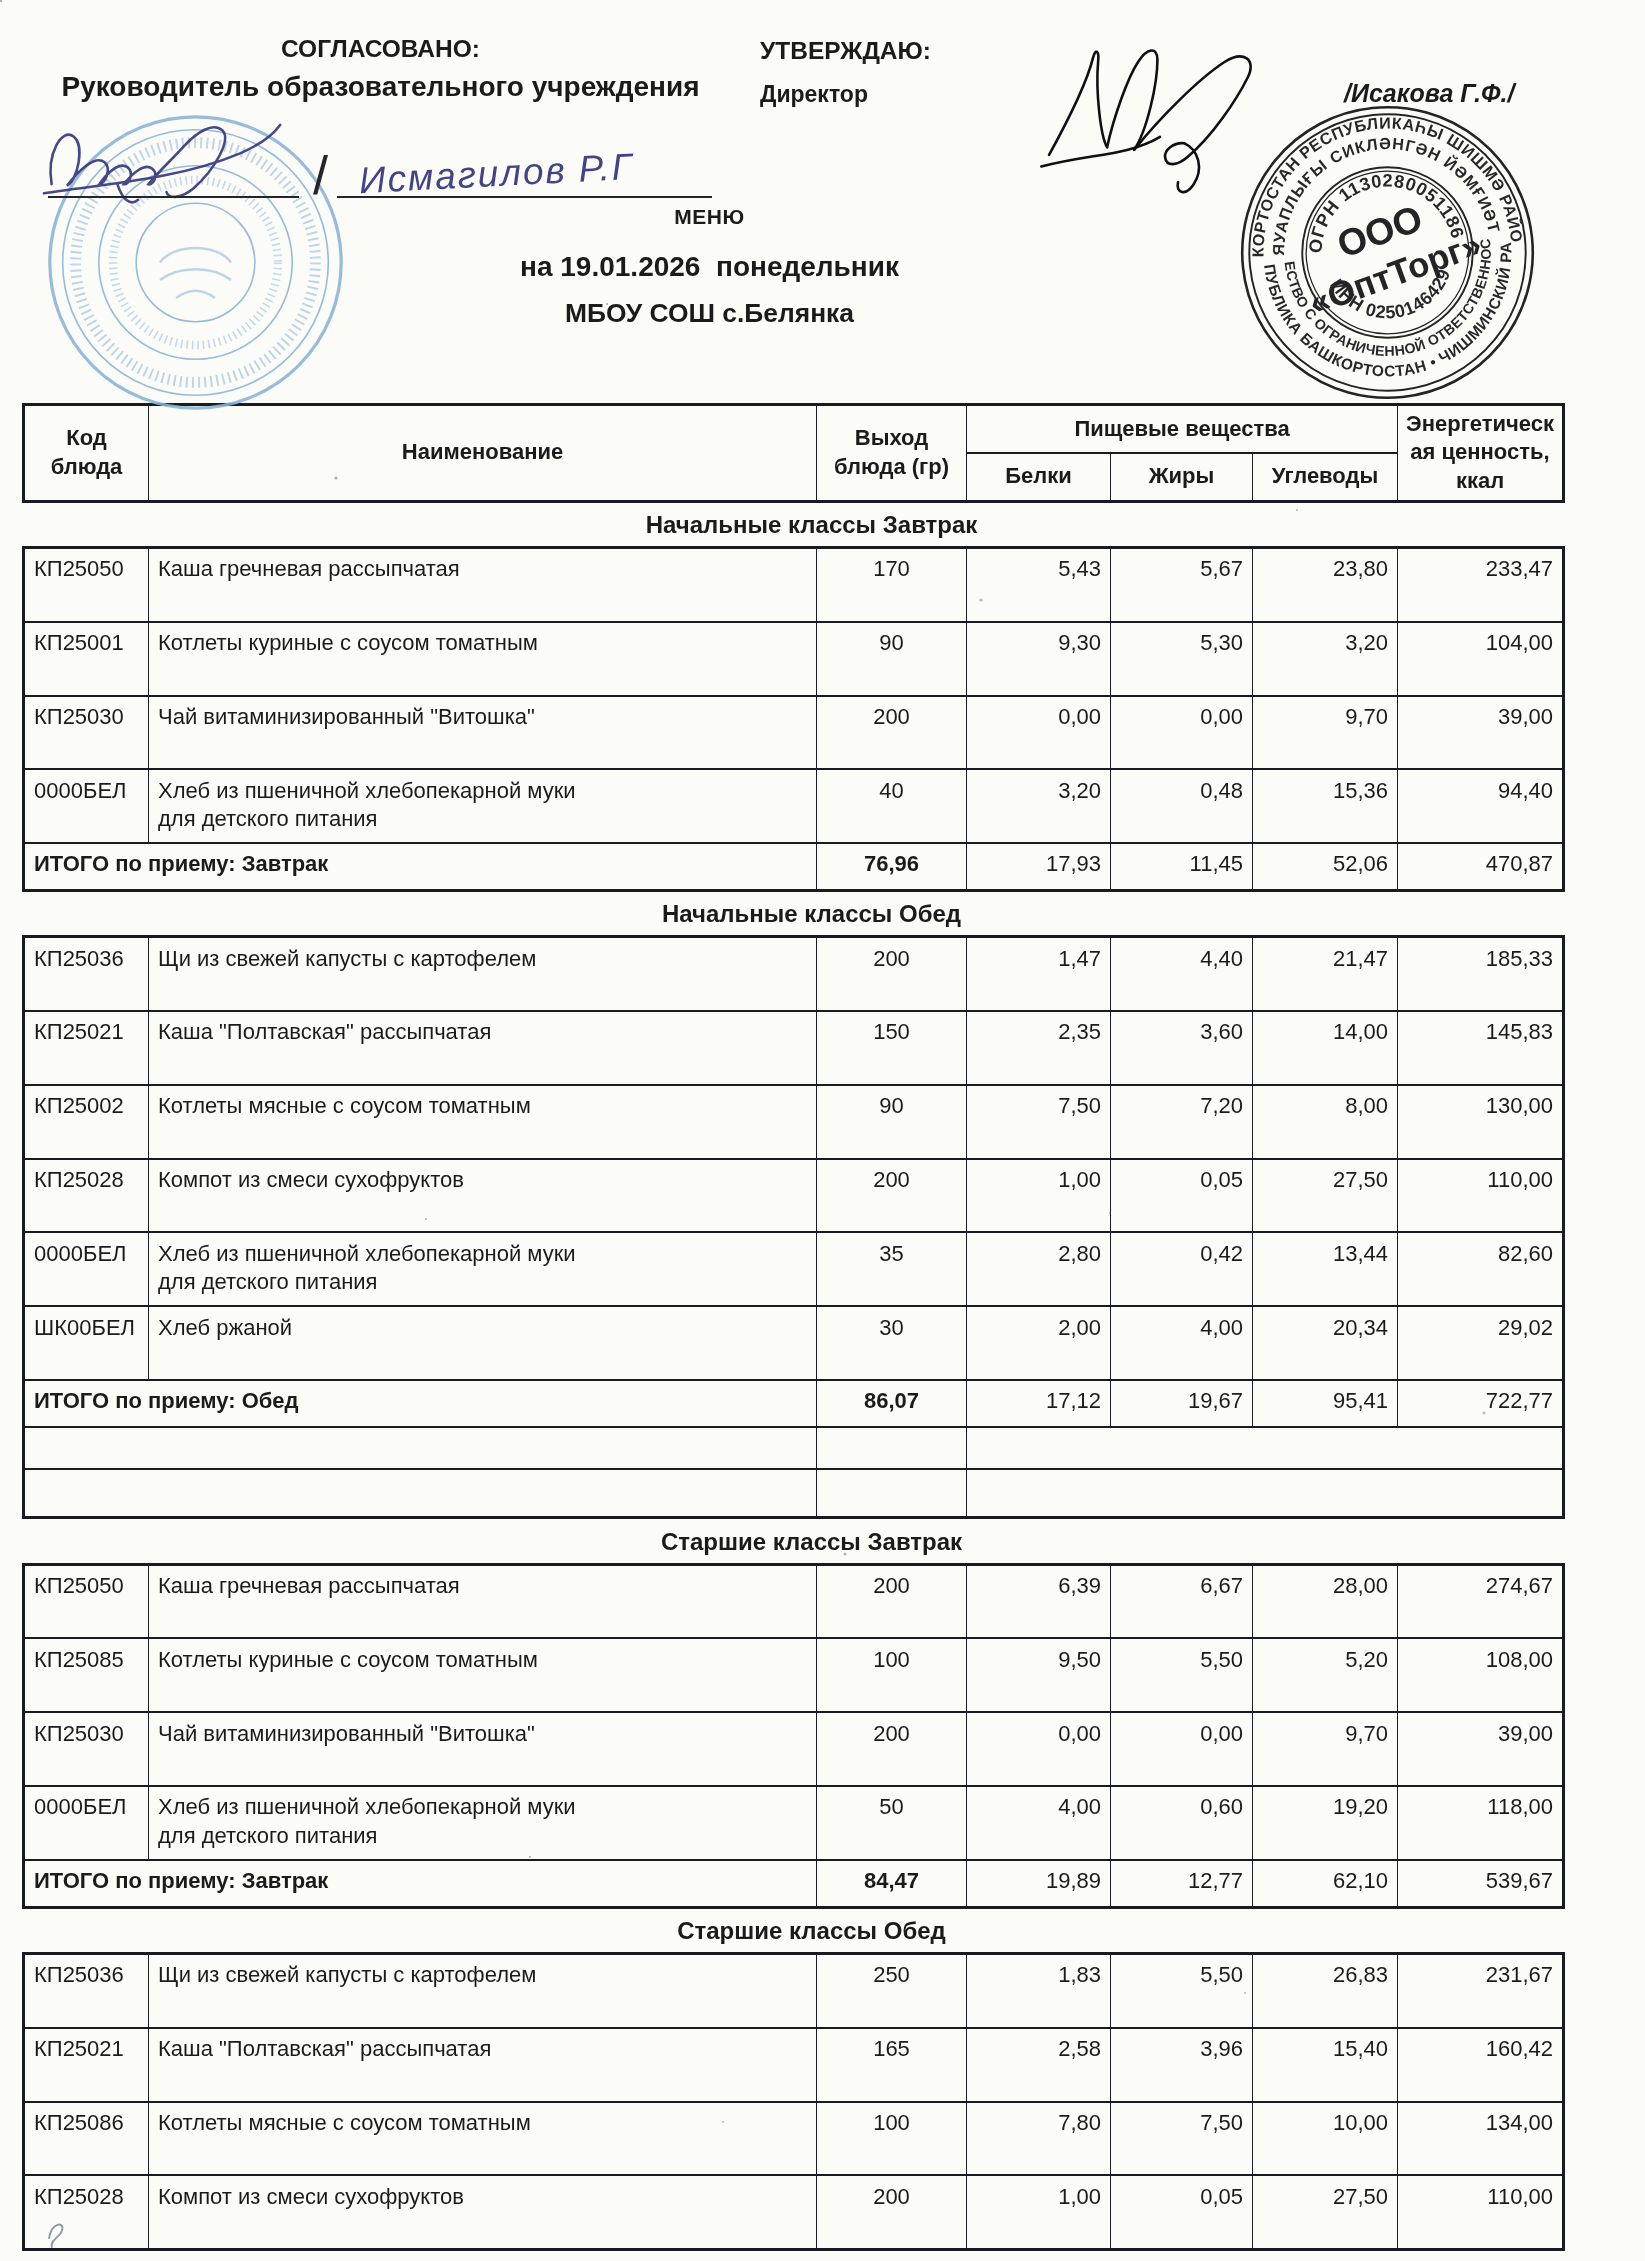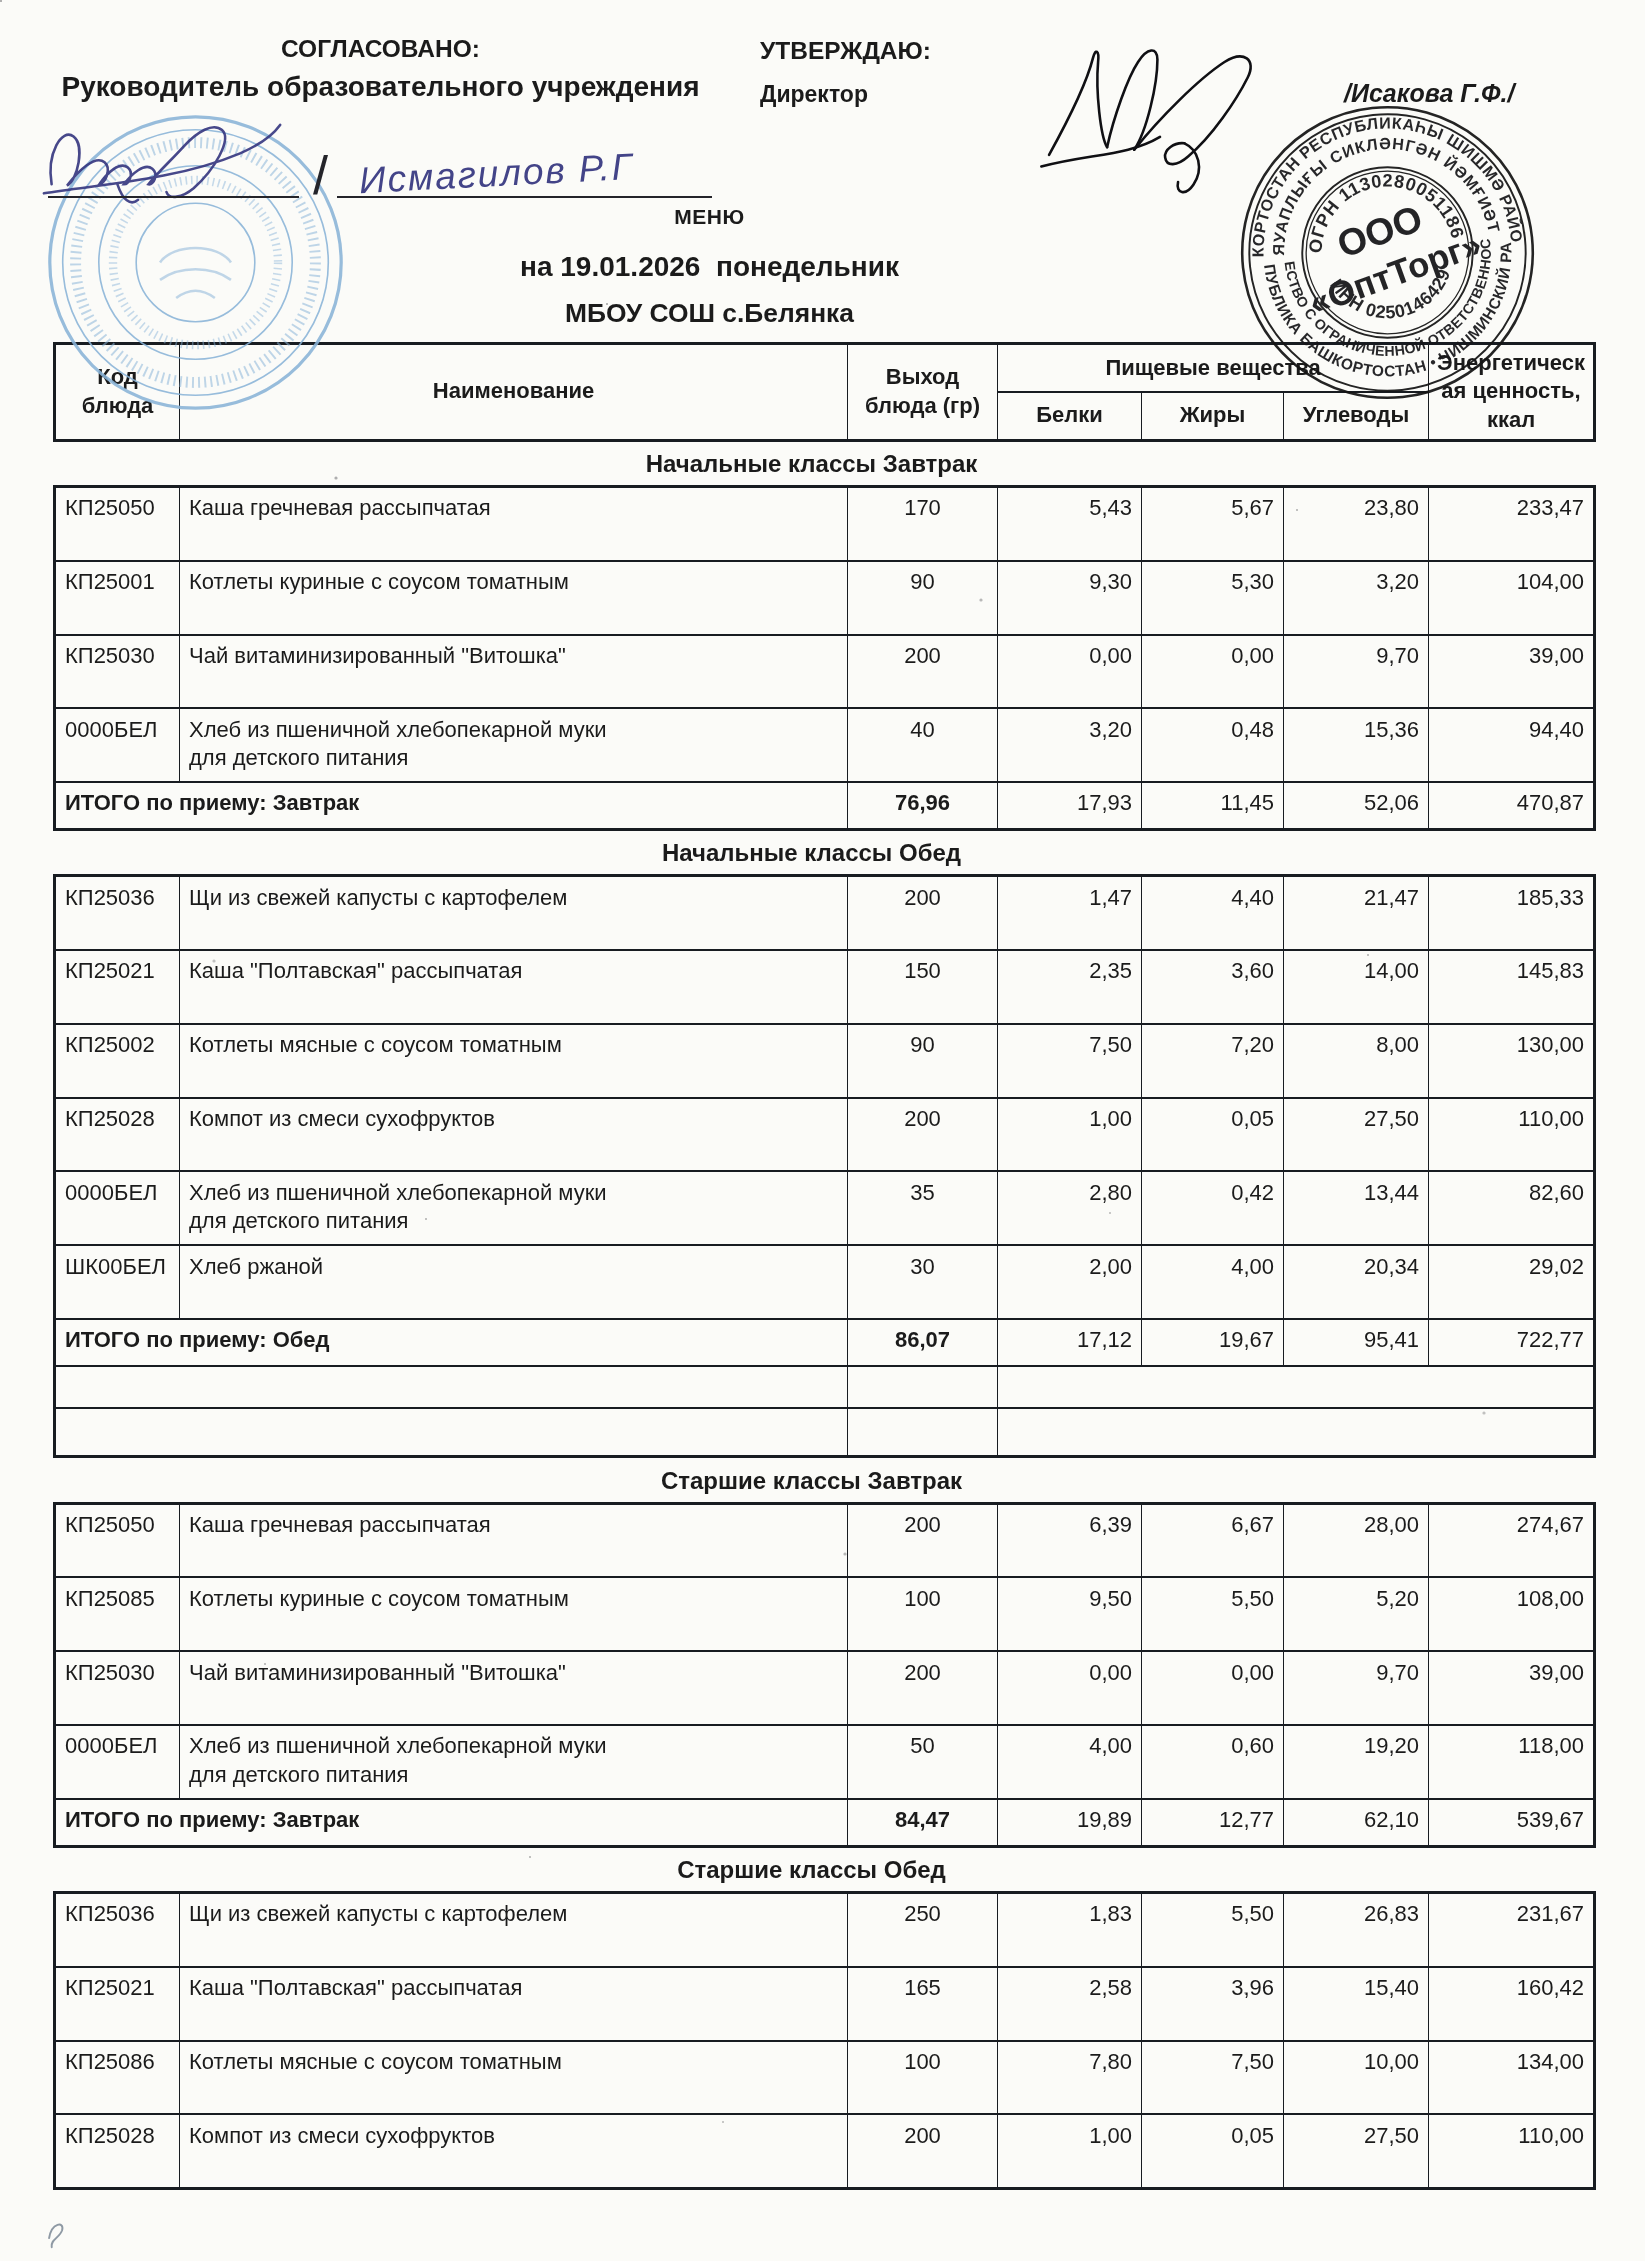--- a/index.html
+++ b/index.html
@@ -1,19 +1,19 @@
 <!DOCTYPE html>
 <html style="font-size:10.3px"><head>
 <meta charset="utf-8">
 <style>
   html,body{margin:0;padding:0;background:#e8e8e4;}
   .page{position:relative;width:1645px;height:2261px;background:#fbfbf8;
         font-family:"Liberation Sans",sans-serif;color:#1b1b1b;overflow:hidden;}
   
-  .top{position:relative;height:342px;}
+  .top{position:relative;height:403px;}
   .agreed{position:absolute;left:55px;top:35px;width:651px;text-align:center;z-index:3;}
   .agreed-label{font-size:24.5px;font-weight:700;}
   .agreed-role{font-size:28px;font-weight:700;margin-top:8px;}
   .approved{position:absolute;left:760px;top:37px;width:297px;z-index:3;}
   .approved-label{font-size:24.5px;font-weight:700;}
   .approved-role{font-size:23px;font-weight:700;margin-top:15.5px;}
   .approved-name{position:absolute;left:1344px;top:79px;font-size:25px;font-weight:700;z-index:3;font-style:italic;}
   .sig-row{position:absolute;left:48px;top:150px;width:664px;display:flex;align-items:flex-end;z-index:3;}
   .sig-line1{width:251px;height:46px;border-bottom:2.6px solid #24242a;}
   .sig-slash{font-size:54px;line-height:45px;padding:0 9px 0 14px;color:#24242a;font-weight:400;}
@@ -22,21 +22,21 @@
             color:#34357f;transform:rotate(-3deg);letter-spacing:1.9px;opacity:.92;white-space:nowrap;}
   .sig-left{position:absolute;left:40px;top:108px;z-index:2;}
   .sig-right{position:absolute;left:1031px;top:40px;z-index:2;}
   .blue-stamp{position:absolute;left:44px;top:111px;z-index:1;opacity:.88;}
   .black-stamp{position:absolute;left:1239px;top:104px;z-index:2;opacity:.93;}
   .titles{position:absolute;left:52px;top:205px;width:1315px;text-align:center;z-index:4;}
   .t-menu{font-size:21px;font-weight:700;letter-spacing:0.6px;}
   .t-date{font-size:28px;font-weight:700;margin-top:22px;white-space:pre;}
   .t-school{font-size:26.4px;font-weight:700;margin-top:15px;}
   
-  .menu-table{border-collapse:collapse;table-layout:fixed;width:1541px;margin-left:53px;
+  .menu-table{border-collapse:collapse;table-layout:fixed;width:1541px;margin-left:22px;
               border:3.2px solid #181c21;}
   .c-code{width:125px}.c-name{width:668px}.c-out{width:150px}
   .c-p{width:144px}.c-f{width:142px}.c-c{width:145px}.c-e{width:166px}
   .menu-table tr{border-bottom:2.6px solid #181c21;}
   .menu-table td{border-left:1.9px solid #181c21;border-right:1.9px solid #181c21;
                  vertical-align:top;padding:6.4px 9px;font-size:22px;line-height:1.3;}
   .head td{height:36px;vertical-align:middle;text-align:center;padding:3.9px 6.4px;}
   .hc{font-weight:700;font-size:21px;}
   .hc-name{font-size:26px;}
   .hc-out{font-size:20.6px;}

